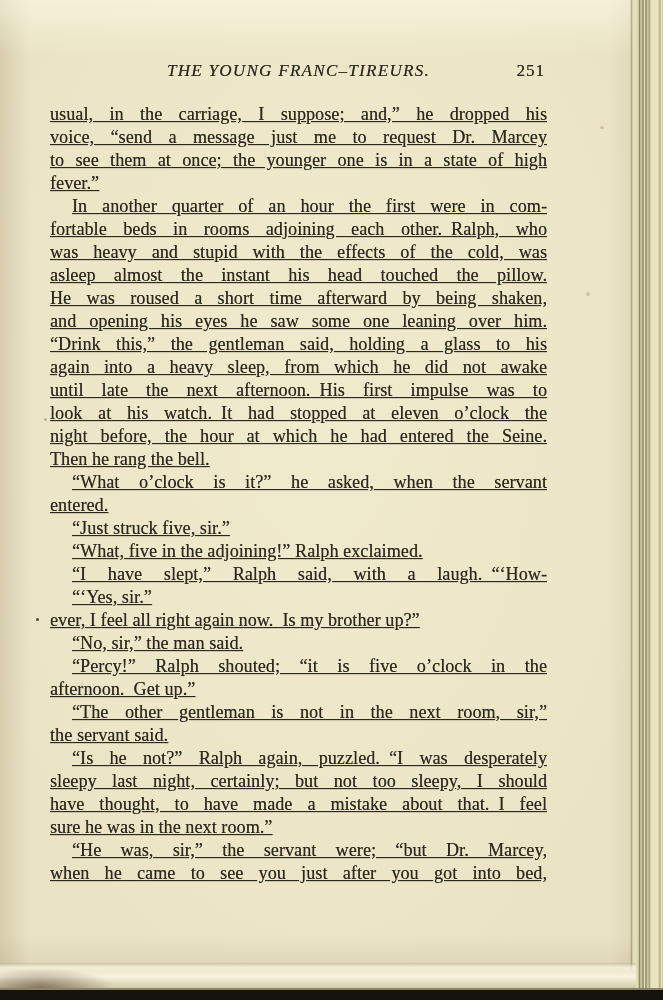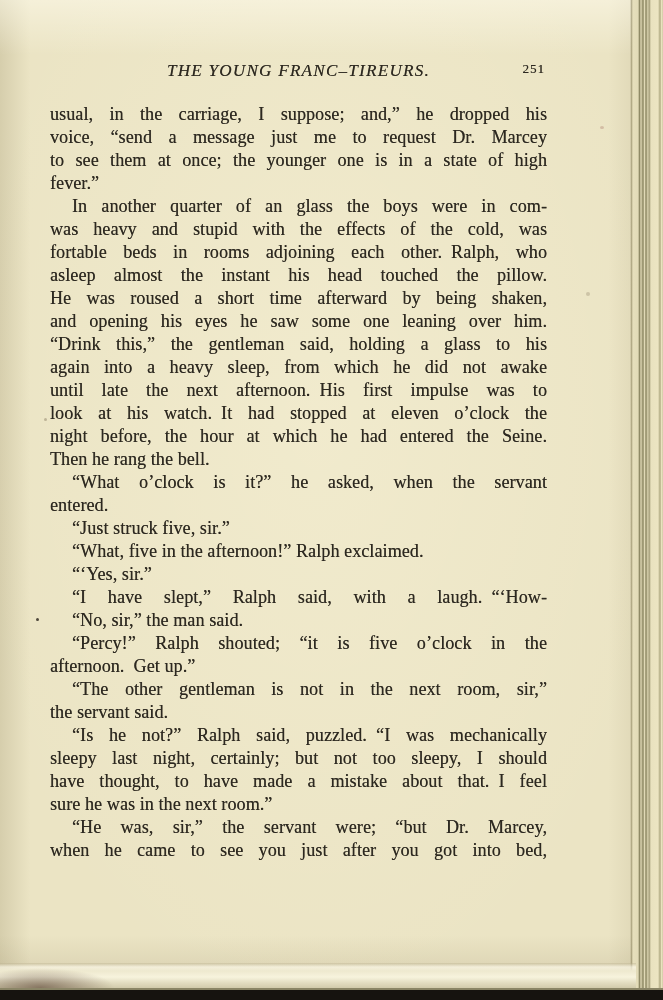--- a/index.html
+++ b/index.html
@@ -24,27 +24,28 @@
     position:absolute; left:50px; top:61px; width:497px; height:22px;
     color:var(--ink, #2c2820);
   }
   .running-title {
     display:block; text-align:center;
     font-style:italic; font-size:17px; letter-spacing:1.3px;
     text-shadow:0.2px 0.2px 0.4px rgba(43,38,28,0.65);
   }
   .page-number {
     position:absolute; right:2px; top:0;
-    font-size:13px; letter-spacing:1px;
+    font-size:17px; letter-spacing:1px;
     text-shadow:0.2px 0.2px 0.4px rgba(43,38,28,0.65);
   }
   
   .text-block {
     position:absolute; left:50px; top:103px; width:497px;
     color:var(--ink, #2c2820);
+    text-decoration:underline;
   }
   .line {
     height:23px; line-height:23px; font-size:18px;
     letter-spacing:0.1px; overflow:hidden; white-space:normal;
     text-shadow:0.25px 0.25px 0.35px rgba(43,38,28,0.65);
   }
   .line.j { text-align:justify; text-align-last:justify; }
   .line.ind { padding-left:22px; }
   
   .right-edge {
@@ -102,44 +103,45 @@
     <div class="header">
       <span class="running-title">THE YOUNG FRANC–TIREURS.</span>
       <span class="page-number">251</span>
     </div>
 
     <div class="text-block">
         <div class="line j">usual, in the carriage, I suppose; and,” he dropped his</div>
         <div class="line j">voice, “send a message just me to request Dr. Marcey</div>
         <div class="line j">to see them at once; the younger one is in a state of high</div>
         <div class="line">fever.”</div>
-        <div class="line j ind">In another quarter of an glass the boys were in com-</div>
+        <div class="line j ind">In another quarter of an hour the first were in com-</div>
+        <div class="line j">fortable beds in rooms adjoining each other. Ralph, who</div>
         <div class="line j">was heavy and stupid with the effects of the cold, was</div>
-        <div class="line j">fortable beds in rooms adjoining each other. Ralph, who</div>
         <div class="line j">asleep almost the instant his head touched the pillow.</div>
         <div class="line j">He was roused a short time afterward by being shaken,</div>
         <div class="line j">and opening his eyes he saw some one leaning over him.</div>
         <div class="line j">“Drink this,” the gentleman said, holding a glass to his</div>
         <div class="line j">again into a heavy sleep, from which he did not awake</div>
         <div class="line j">until late the next afternoon. His first impulse was to</div>
         <div class="line j">look at his watch. It had stopped at eleven o’clock the</div>
         <div class="line j">night before, the hour at which he had entered the Seine.</div>
         <div class="line">Then he rang the bell.</div>
         <div class="line j ind">“What o’clock is it?” he asked, when the servant</div>
         <div class="line">entered.</div>
         <div class="line ind">“Just struck five, sir.”</div>
-        <div class="line ind">“What, five in the afternoon!” Ralph exclaimed.</div>
+        <div class="line ind">“What, five in the adjoining!” Ralph exclaimed.</div>
+        <div class="line j ind">“I have slept,” Ralph said, with a laugh. “‘How-</div>
         <div class="line ind">“‘Yes, sir.”</div>
-        <div class="line j ind">“I have slept,” Ralph said, with a laugh. “‘How-</div>
+        <div class="line">ever, I feel all right again now. Is my brother up?”</div>
         <div class="line ind">“No, sir,” the man said.</div>
         <div class="line j ind">“Percy!” Ralph shouted; “it is five o’clock in the</div>
         <div class="line">afternoon. Get up.”</div>
         <div class="line j ind">“The other gentleman is not in the next room, sir,”</div>
         <div class="line">the servant said.</div>
-        <div class="line j ind">“Is he not?” Ralph said, puzzled. “I was mechanically</div>
+        <div class="line j ind">“Is he not?” Ralph again, puzzled. “I was desperately</div>
         <div class="line j">sleepy last night, certainly; but not too sleepy, I should</div>
         <div class="line j">have thought, to have made a mistake about that. I feel</div>
         <div class="line">sure he was in the next room.”</div>
         <div class="line j ind">“He was, sir,” the servant were; “but Dr. Marcey,</div>
         <div class="line j">when he came to see you just after you got into bed,</div>
       </div>
 
     <span class="speck speck-a"></span>
     <span class="speck speck-b"></span>
     <span class="speck speck-c"></span>

